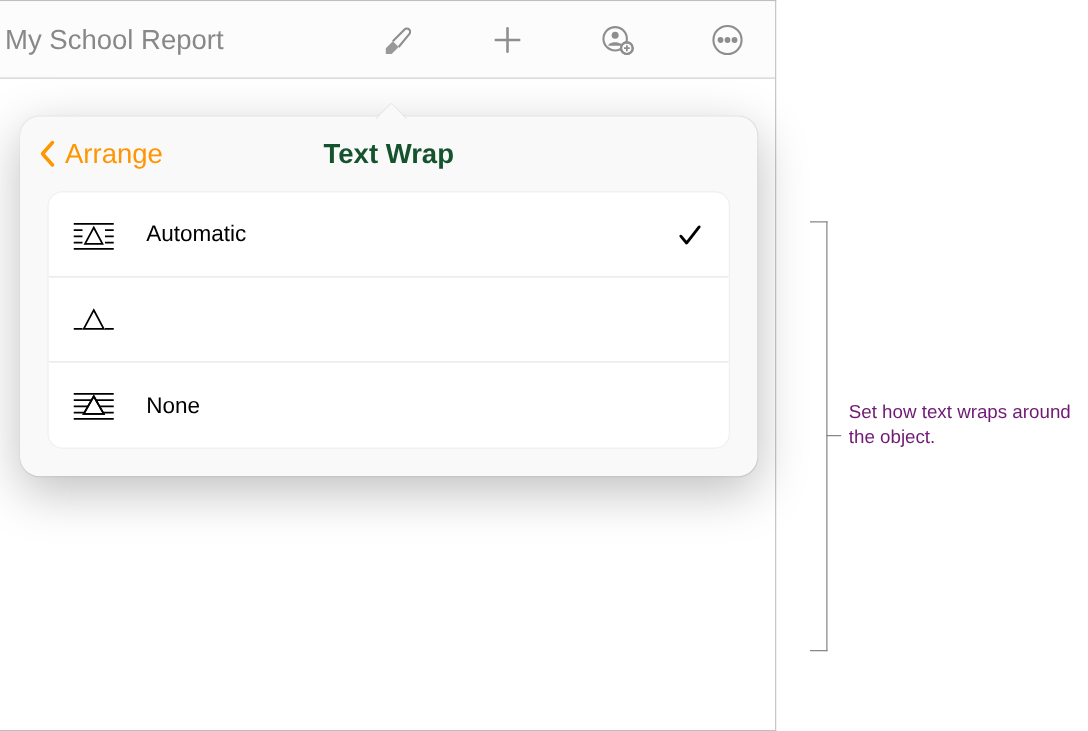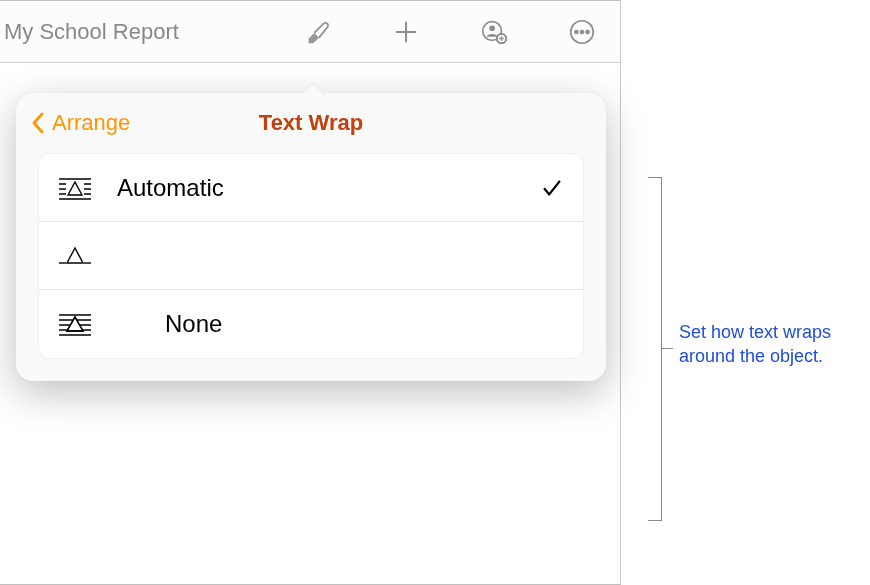--- a/index.html
+++ b/index.html
@@ -107,56 +107,55 @@
       cursor: pointer;
     }
     .back-chevron {
       width: 16px;
       height: 24px;
       margin-right: 6px;
     }
     .popover-title {
       font-size: 22px;
       font-weight: 600;
-      color: #c2410c;
+      color: #14532d;
     }
     .options-list {
       margin: 0 22px 22px 22px;
       background: #fff;
       border-radius: 12px;
       overflow: hidden;
       border: 0.5px solid rgba(0,0,0,0.06);
     }
     .option-row {
       display: flex;
       align-items: center;
       height: 68px;
       padding: 0 20px 0 18px;
       border-bottom: 1px solid #e6e6e6;
       cursor: pointer;
     }
     .option-row:last-child {
       border-bottom: none;
-      gap: 48px;
     }
     .option-icon {
       width: 40px;
       height: 30px;
       display: flex;
       align-items: center;
       justify-content: flex-start;
       margin-right: 20px;
       color: #000;
     }
     .option-icon svg {
       width: 36px;
       height: 26px;
     }
     .option-label {
-      font-size: 24px;
+      font-size: 18px;
       color: #000;
       flex: 1;
       font-weight: 400;
     }
     .checkmark {
       width: 22px;
       height: 22px;
       color: #000;
     }
     .annotation-bracket {
@@ -174,22 +173,22 @@
       left: 661px;
       top: 348px;
       width: 12px;
       height: 1px;
       background: #888;
     }
     .annotation-text {
       position: absolute;
       left: 679px;
       top: 320px;
-      font-size: 18px;
-      color: #1d4ed8;
+      font-size: 15px;
+      color: #701a75;
       line-height: 1.35;
       width: 180px;
     }
   </style>
 </head>
 <body>
 
 <div class="outer-border">
   <div class="toolbar">
     <div class="doc-title">My School Report</div>

